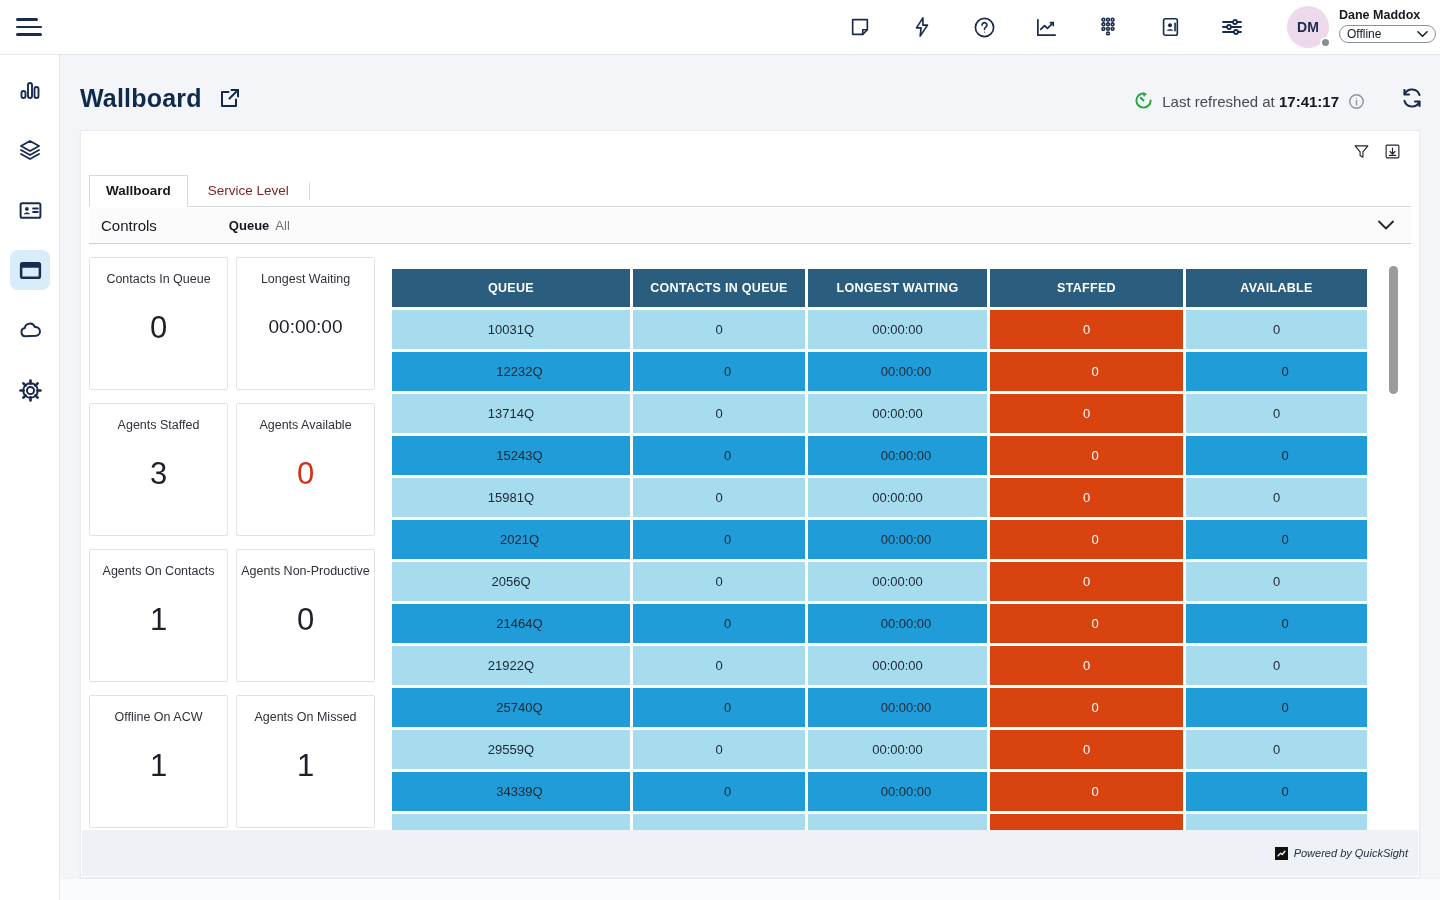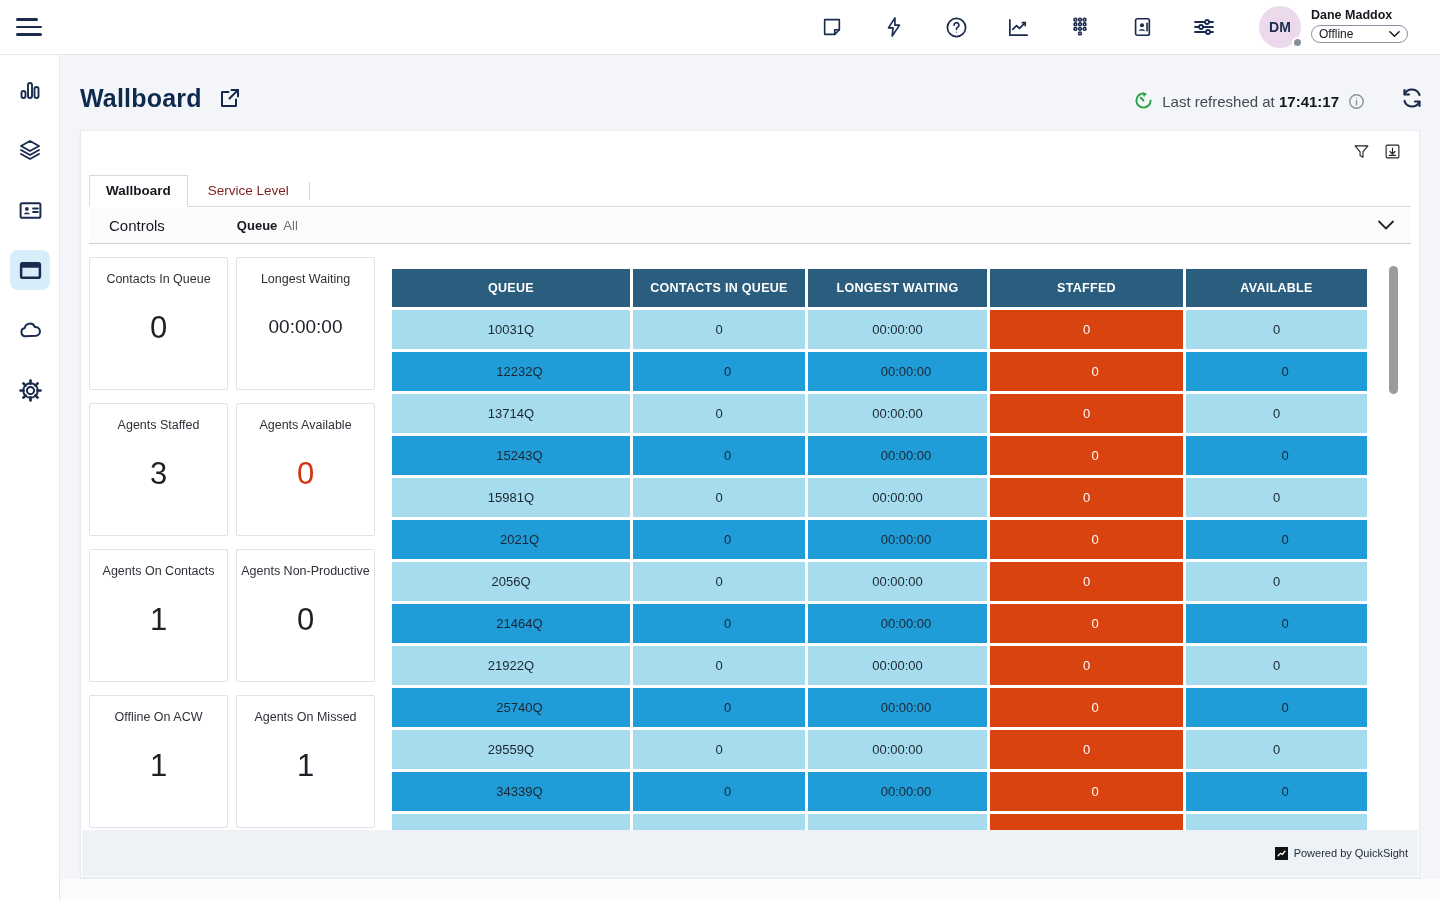--- a/index.html
+++ b/index.html
@@ -4,21 +4,21 @@
 <style>
   * { box-sizing: border-box; margin: 0; padding: 0; }
   html,body { width:1440px; height:900px; overflow:hidden; }
   body { font-family:"Liberation Sans", sans-serif; background:#f3f5f8; position:relative; color:#16191f; }
 
   
   .topbar { position:absolute; left:0; top:0; width:1440px; height:55px; background:#fff; border-bottom:1px solid #e4e7eb; display:flex; align-items:center; z-index:5; }
   .hamburger { margin-left:16px; width:28px; height:28px; display:flex; flex-direction:column; justify-content:center; gap:5px; cursor:pointer; }
   .hamburger span { display:block; height:2.5px; background:#1b2b4e; border-radius:2px; }
   .hamburger span:nth-child(1){ width:22px; } .hamburger span:nth-child(2){ width:26px; } .hamburger span:nth-child(3){ width:26px; }
-  .topbar-right { margin-left:auto; display:flex; align-items:center; gap:36px; padding-right:32px; }
+  .topbar-right { margin-left:auto; display:flex; align-items:center; gap:36px; padding-right:4px; }
   .tb-icon { width:26px; height:26px; display:flex; align-items:center; justify-content:center; cursor:pointer; }
   .tb-icon svg { stroke:#1b2b4e; fill:none; stroke-width:1.8; stroke-linecap:round; stroke-linejoin:round; }
   .user-cluster { display:flex; align-items:flex-start; gap:10px; margin-left:6px; }
   .avatar { position:relative; width:42px; height:42px; border-radius:50%; background:#edd9ec; display:flex; align-items:center; justify-content:center; font-weight:bold; font-size:14px; color:#1b2b4e; }
   .avatar .dot { position:absolute; right:-2px; bottom:0; width:11px; height:11px; border-radius:50%; background:#878f96; border:2px solid #fff; }
   .user-meta { display:flex; flex-direction:column; gap:3px; padding-top:2px; }
   .user-name { font-size:12.5px; font-weight:bold; color:#16191f; }
   .status-select { width:97px; height:18px; border:1px solid #87929e; border-radius:9px; font-size:12px; color:#16191f; display:flex; align-items:center; justify-content:space-between; padding:0 7px; cursor:pointer; background:#fff; }
 
   
@@ -43,21 +43,21 @@
   .panel-tools { position:absolute; top:12px; right:18px; display:flex; gap:14px; }
   .panel-tools svg { stroke:#21252b; fill:none; stroke-width:1.6; stroke-linecap:round; stroke-linejoin:round; }
 
   .tabs-row { position:absolute; left:8px; right:8px; top:46px; height:30px; display:flex; align-items:flex-end; border-bottom:1px solid #d5dbdb; }
   .tab { font-size:13.5px; padding:7px 16px 8px 16px; cursor:pointer; }
   .tab.active { font-weight:bold; color:#16191f; background:#fff; border:1px solid #d5dbdb; border-bottom:1px solid #fff; margin-bottom:-1px; }
   .tab.inactive { color:#7f1d1d; padding:7px 20px 8px 20px; }
   .tab-divider { width:1px; height:18px; background:#d5dbdb; margin-bottom:6px; }
 
   .controls-row { position:absolute; left:8px; right:8px; top:77px; height:36px; background:#fbfbfc; border-bottom:1px solid #c9d0d6; display:flex; align-items:center; }
-  .controls-label { font-size:15px; color:#16191f; margin-left:20px; }
+  .controls-label { font-size:15px; color:#16191f; margin-left:12px; }
   .control-filter { margin-left:72px; font-size:13px; display:flex; gap:6px; align-items:center; cursor:pointer; }
   .control-filter .fname { font-weight:bold; color:#16191f; }
   .control-filter .fval { color:#687078; }
   .controls-chevron { margin-left:auto; margin-right:16px; cursor:pointer; }
   .controls-chevron svg { stroke:#21252b; fill:none; stroke-width:1.8; stroke-linecap:round; stroke-linejoin:round; }
 
   
   .kpi-grid { position:absolute; left:8px; top:126px; width:286px; display:grid; grid-template-columns:139px 139px; grid-auto-rows:133px; column-gap:8px; row-gap:13px; }
   .kpi-card { background:#fff; border:1px solid #dfe3e8; border-radius:2px; position:relative; }
   .kpi-title { text-align:center; margin-top:14px; font-size:12.5px; color:#2e3138; padding:0 4px; }
@@ -73,21 +73,21 @@
   .qrow.light .cell { background:#a6dcee; }
   .qrow.blue .cell { background:#209dd8;padding-left:17px; }
   .qrow .cell.staffed { background:#d8430f !important; color:#fff; }
 
   .scroll-thumb { position:absolute; left:1308px; top:135px; width:9px; height:128px; background:#9b9b9b; border-radius:5px; cursor:grab; }
 
   
   .embed-footer { position:absolute; left:1px; right:1px; bottom:1px; height:46px; background:#eef1f5; display:flex; align-items:center; justify-content:flex-end; padding-right:10px; }
   .powered { display:flex; align-items:center; gap:6px; cursor:pointer; }
   .powered .qs-logo { width:13px; height:13px; background:#111; display:flex; align-items:center; justify-content:center; }
-  .powered .txt { font-size:11px; color:#232f3e; }
+  .powered .txt { font-size:11px; color:#232f3e;font-style:italic; }
   .page-bottom-strip { position:absolute; left:0; right:0; top:824px; height:21px; background:#fafbfd; }
 </style>
 </head>
 <body>
 
 <div class="topbar">
   <div class="hamburger">
       <span></span>
       <span></span>
       <span></span>

